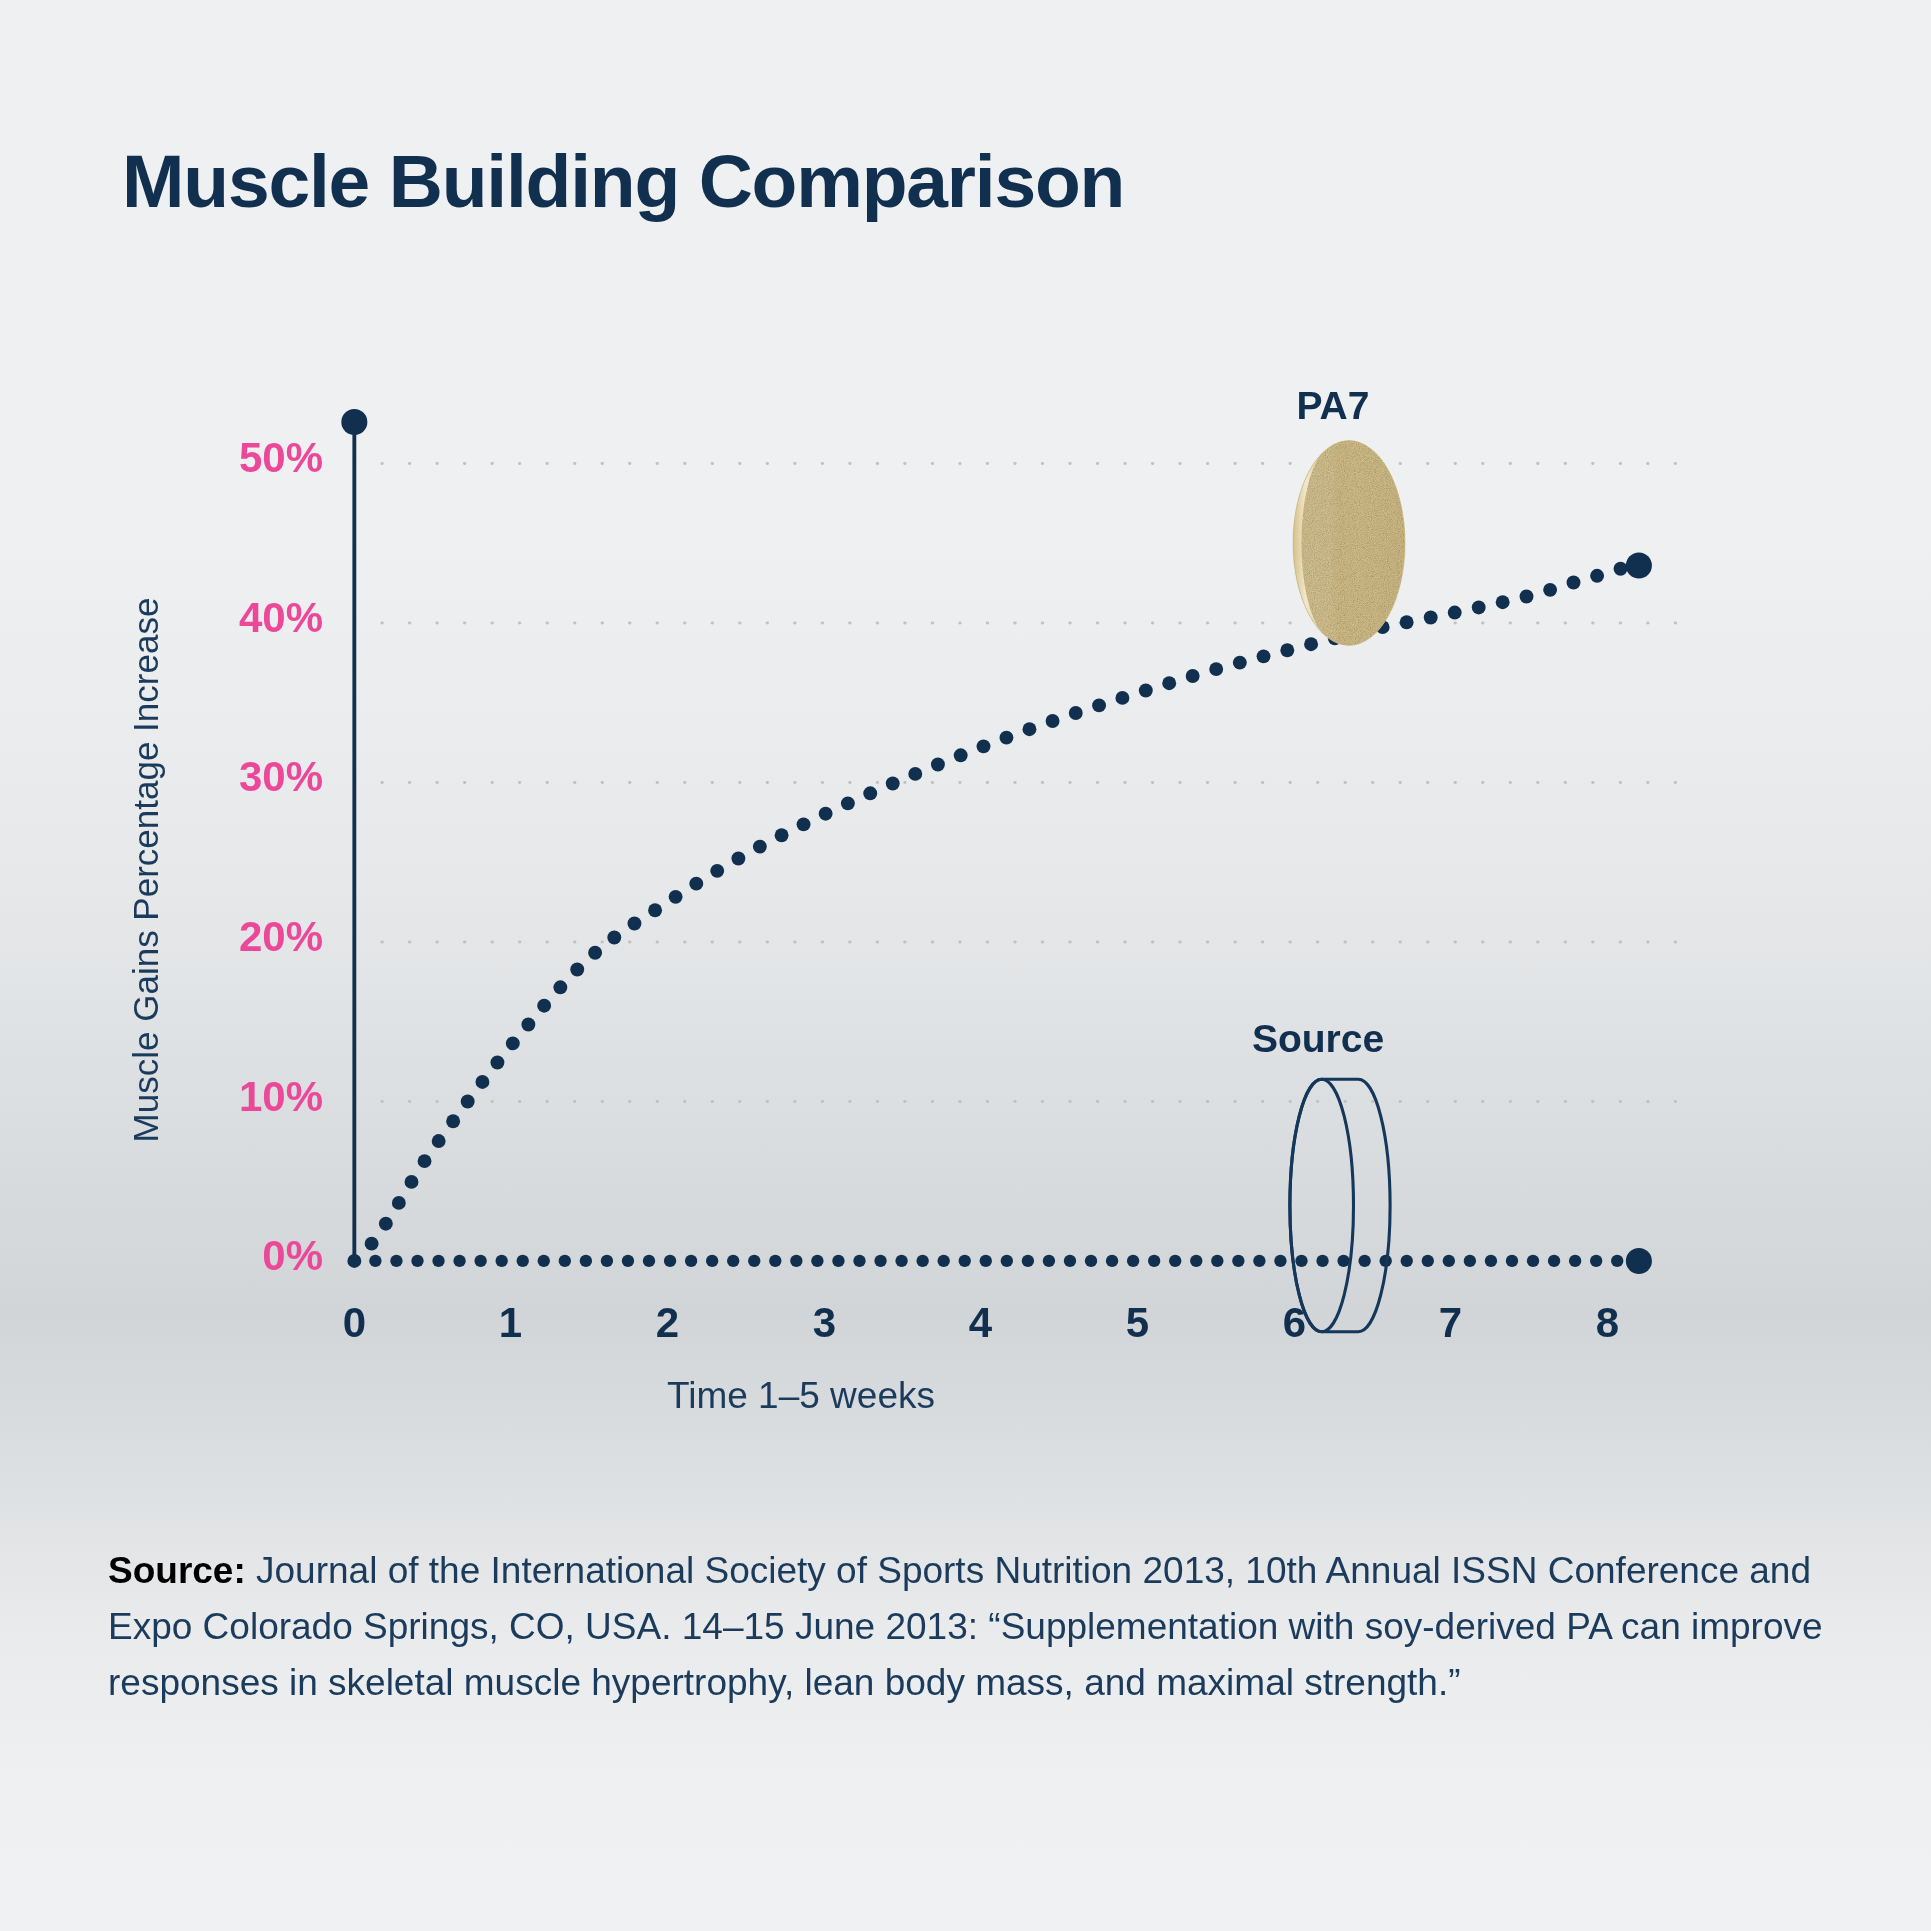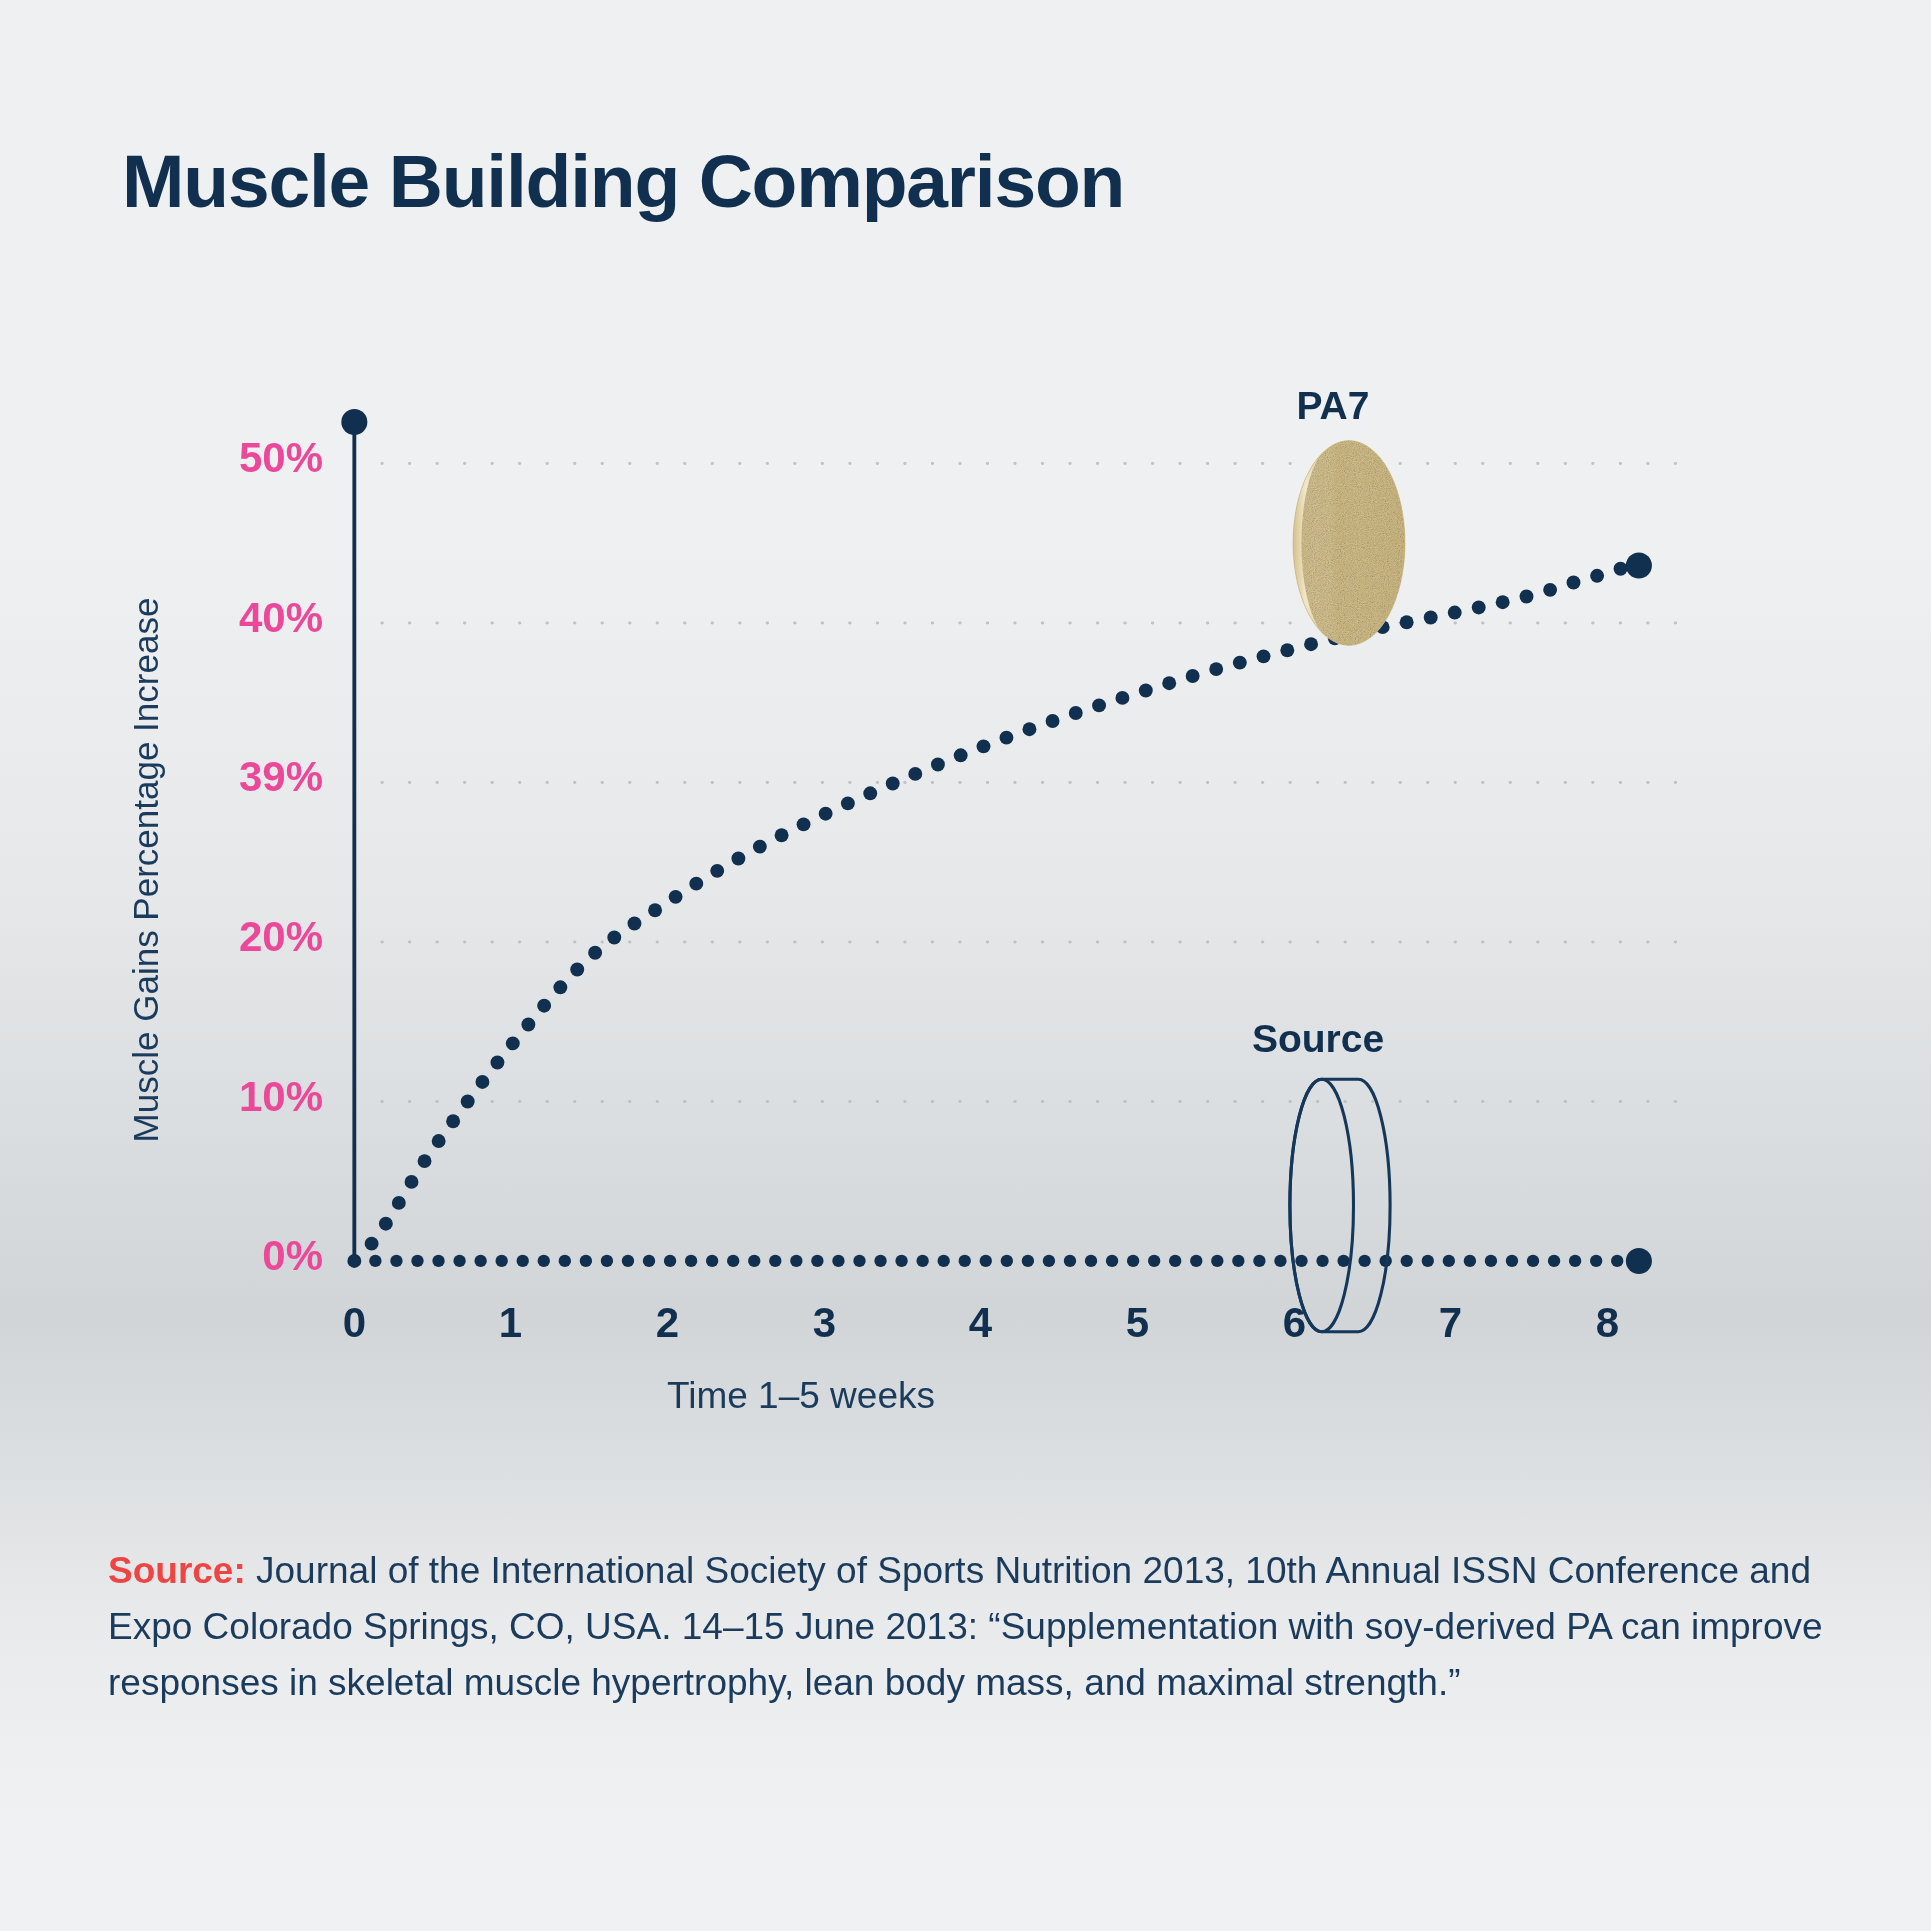--- a/index.html
+++ b/index.html
@@ -120,21 +120,21 @@
   #source {
     position: absolute;
     left: 108px;
     top: 1543px;
     width: 1728px;
     font-size: 37px;
     line-height: 1.52;
     color: #1b3b5c;
     font-weight: 400;
   }
-  #source b { font-weight: 700; color: #ef4444; margin-top: 28px; }
+  #source b { font-weight: 700; color: #000000; margin-top: 28px; }
 </style>
 </head>
 <body>
 
 <div id="title-block">
   <div class="line">Muscle Building Comparison</div>
 </div>
 
 <div id="chart">
   <svg id="chart-svg" width="1931" height="1931" viewBox="0 0 2000 2000">
@@ -279,21 +279,21 @@
         <circle cx="1696.80" cy="1306.00" r="6.4" fill="#112f4e"></circle>
         <circle cx="1697.4499999999998" cy="1306" r="13.5" fill="#112f4e"></circle>
       </g>
   </svg>
 </div>
 
 <div id="yticks">
     <div class="ytick" style="left: 111px; top: 1232px;">0%</div>
     <div class="ytick" style="left: 111px; top: 1073px;">10%</div>
     <div class="ytick" style="left: 111px; top: 913px;">20%</div>
-    <div class="ytick" style="left: 111px; top: 753px;">39%</div>
+    <div class="ytick" style="left: 111px; top: 753px;">30%</div>
     <div class="ytick" style="left: 111px; top: 594px;">40%</div>
     <div class="ytick" style="left: 111px; top: 434px;">50%</div>
   </div>
 <div id="xticks">
     <div class="xtick" style="left: 316px; top: 1299px;">0</div>
     <div class="xtick" style="left: 472px; top: 1299px;">1</div>
     <div class="xtick" style="left: 629px; top: 1299px;">2</div>
     <div class="xtick" style="left: 786px; top: 1299px;">3</div>
     <div class="xtick" style="left: 942px; top: 1299px;">4</div>
     <div class="xtick" style="left: 1099px; top: 1299px;">5</div>

